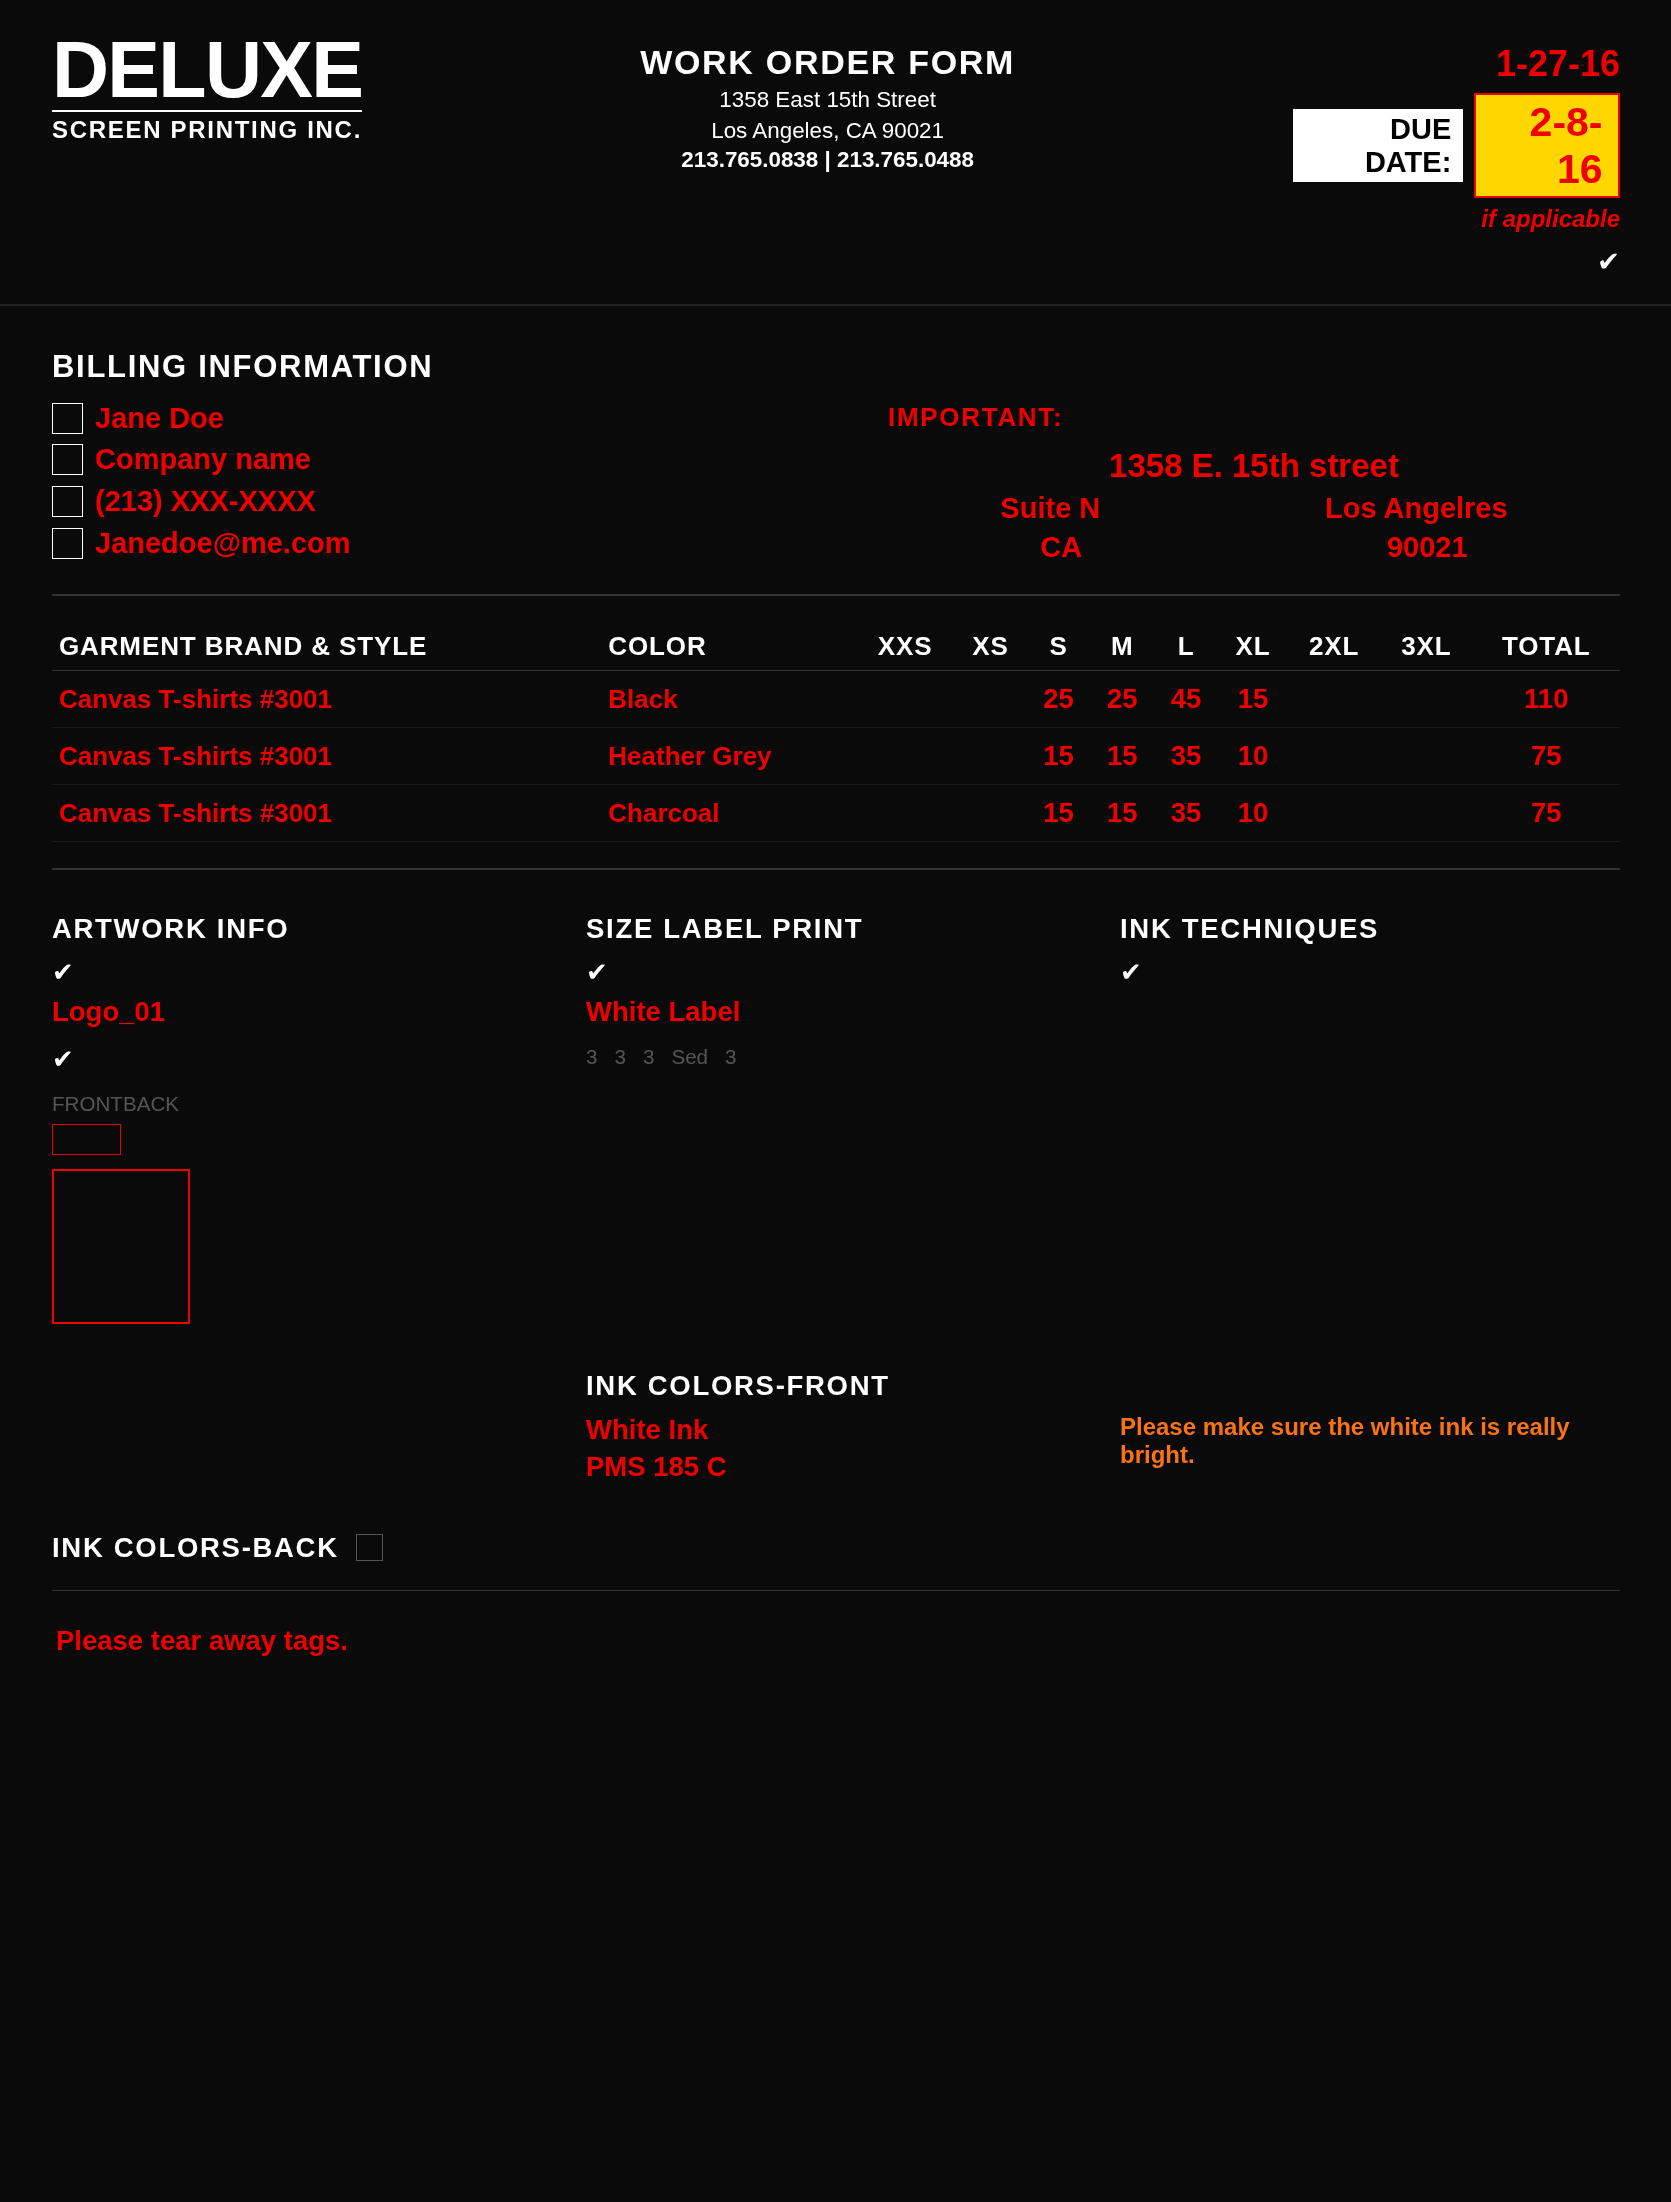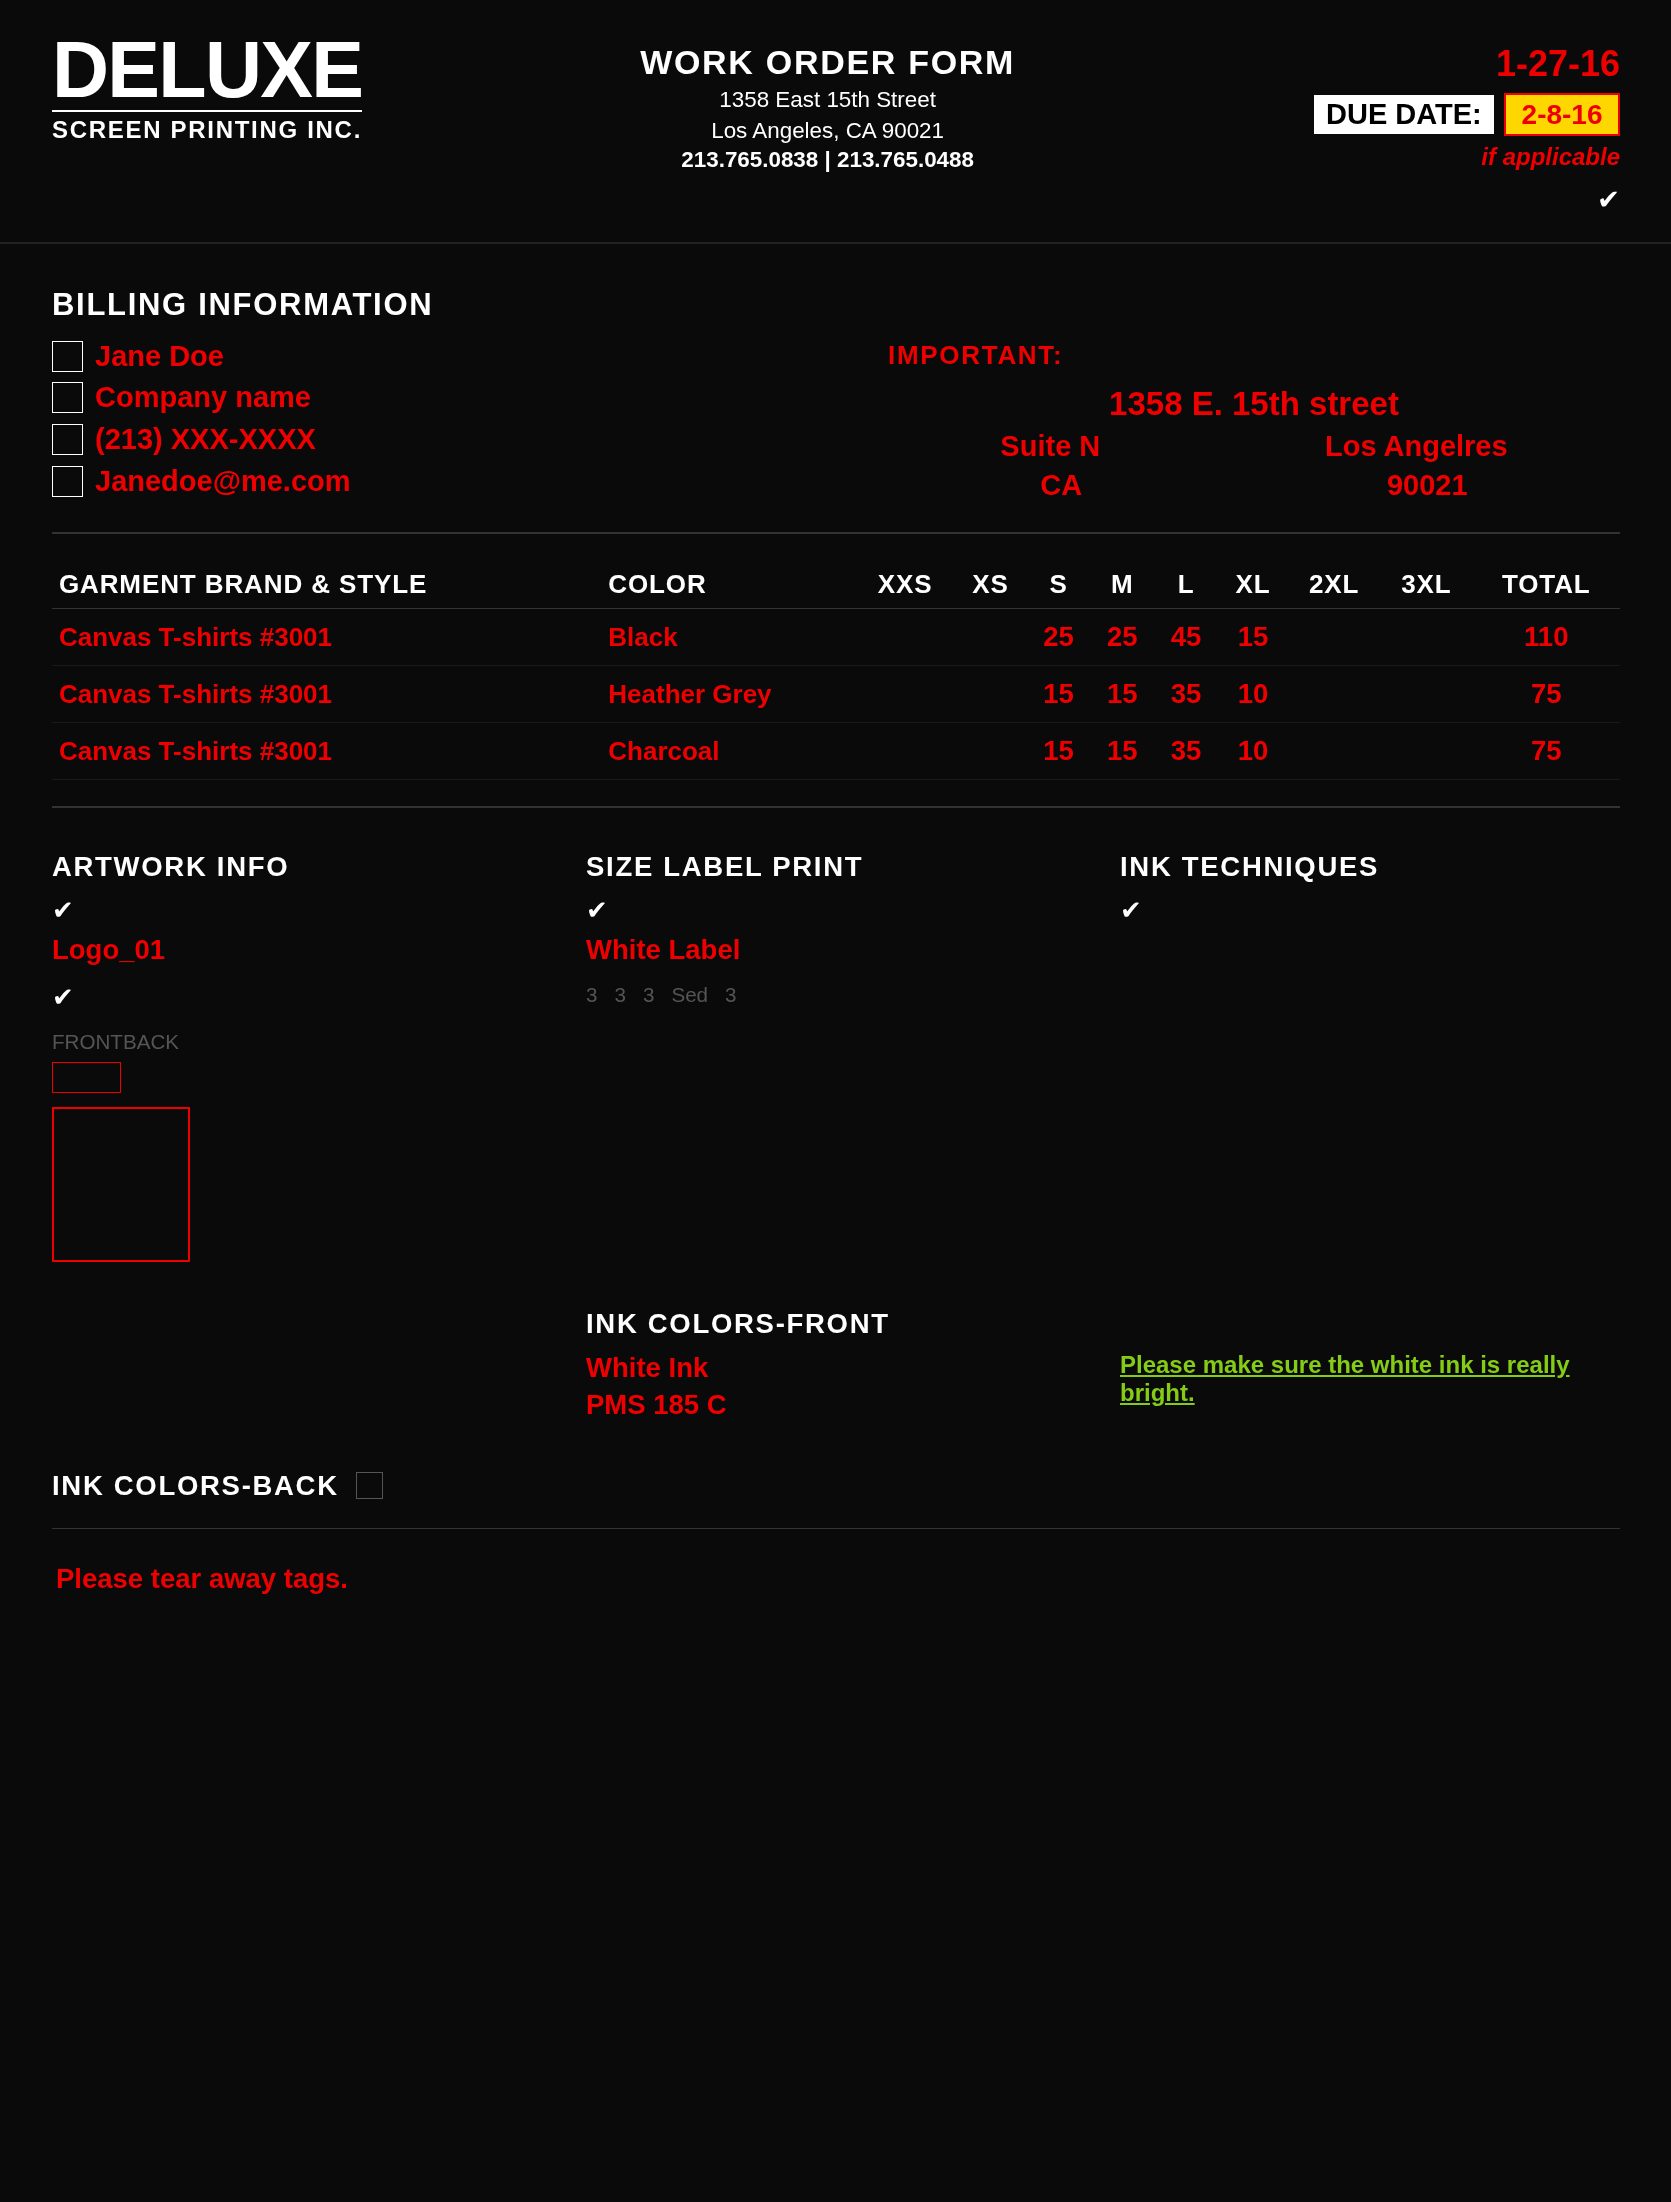--- a/index.html
+++ b/index.html
@@ -87,21 +87,21 @@
     }
     .due-date-label {
       font-size: 29px;
       font-weight: 900;
       color: #fff;
       background: #fff;
       color: #000;
       padding: 3.4px 12px;
     }
     .due-date-value {
-      font-size: 28px;
+      font-size: 41px;
       font-weight: 900;
       color: #e00;
       background: #ffd700;
       padding: 3.4px 15.5px;
       border: 2.6px solid #e00;
     }
     .if-applicable {
       font-size: 24px;
       font-weight: 700;
       color: #e00;
@@ -298,22 +298,21 @@
     }
     .ink-value {
       font-size: 27.5px;
       font-weight: 700;
       color: #e00;
       margin-bottom: 5.2px;
     }
     .ink-note {
       font-size: 24px;
       font-weight: 700;
-      color: #84cc16;
-      text-decoration: underline;
+      color: #f97316;
     }
 
     
     .ink-back-section {
       padding: 17px 52px 26px 52px;
     }
     .ink-back-row {
       display: flex;
       align-items: center;
       gap: 17px;

